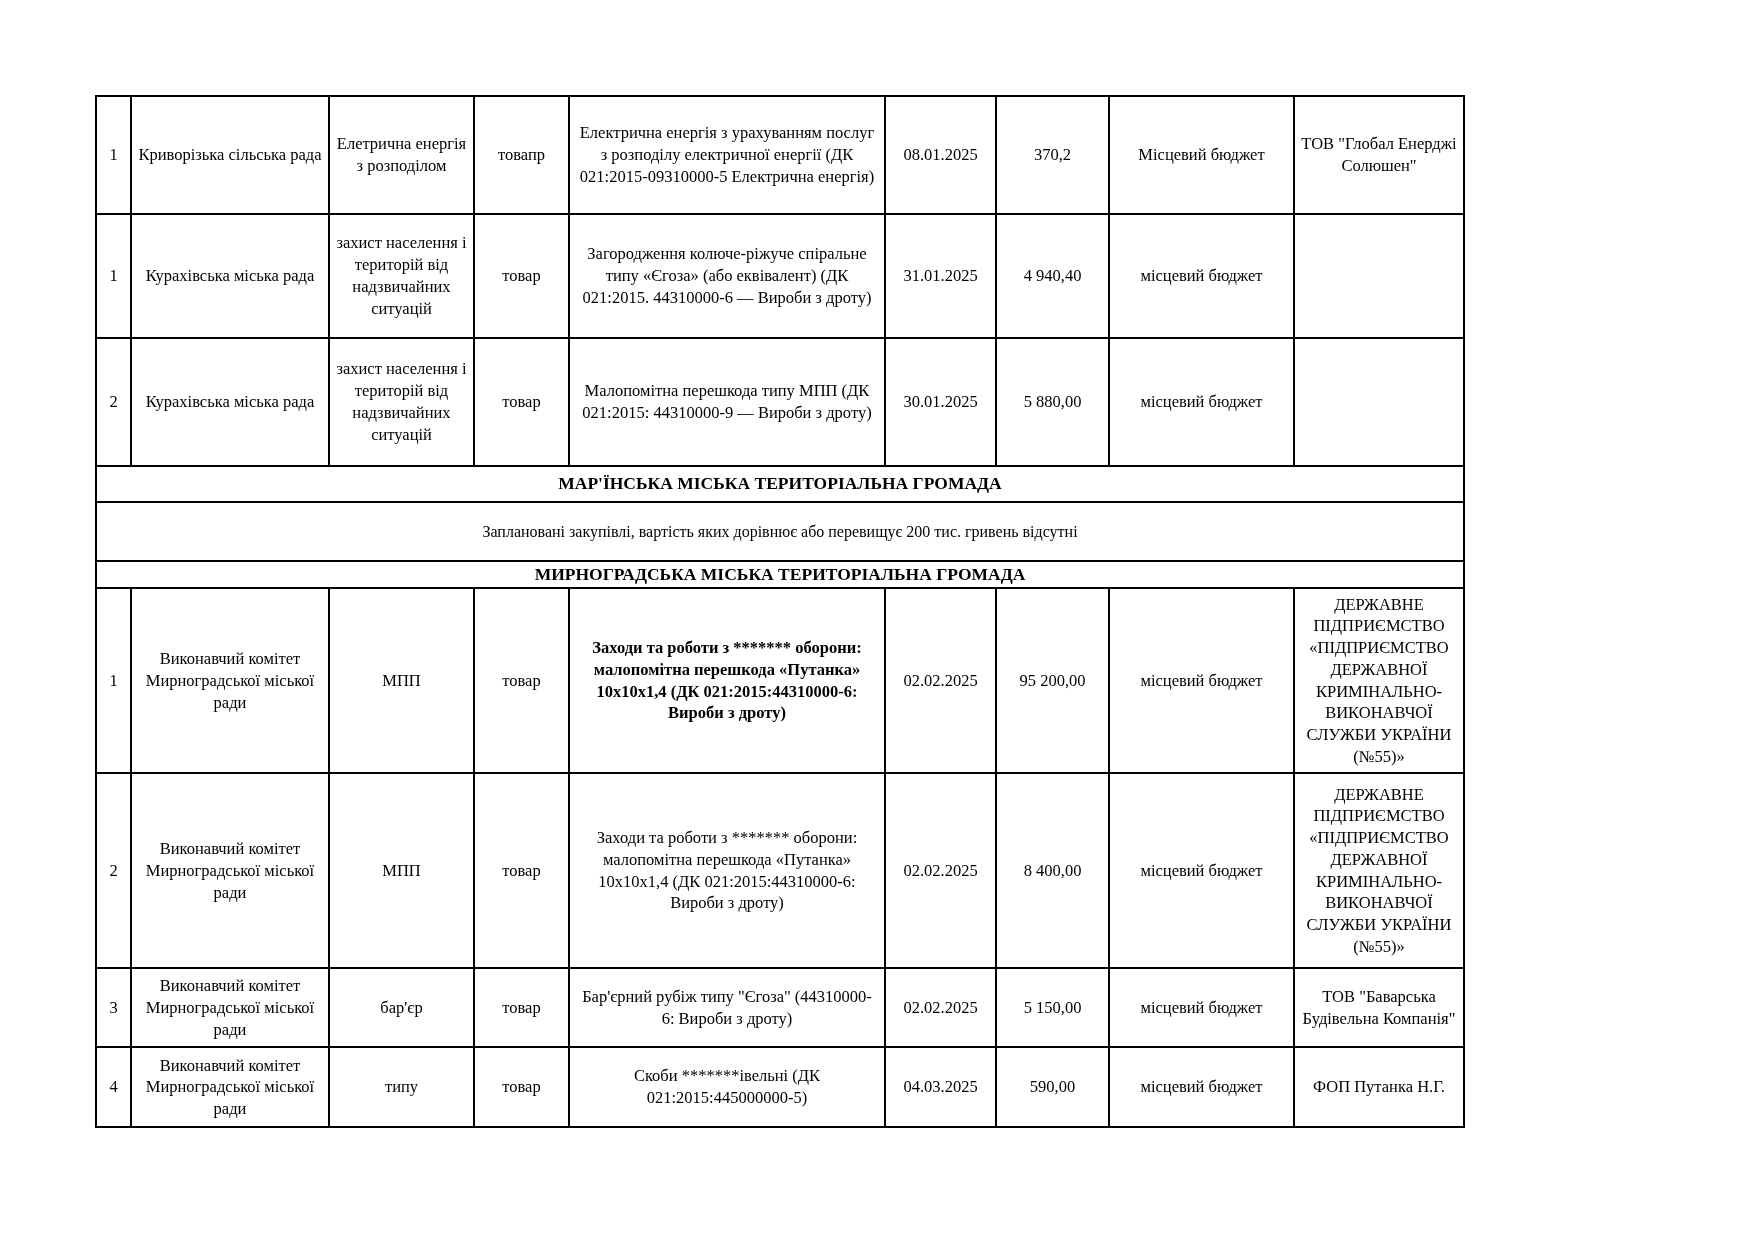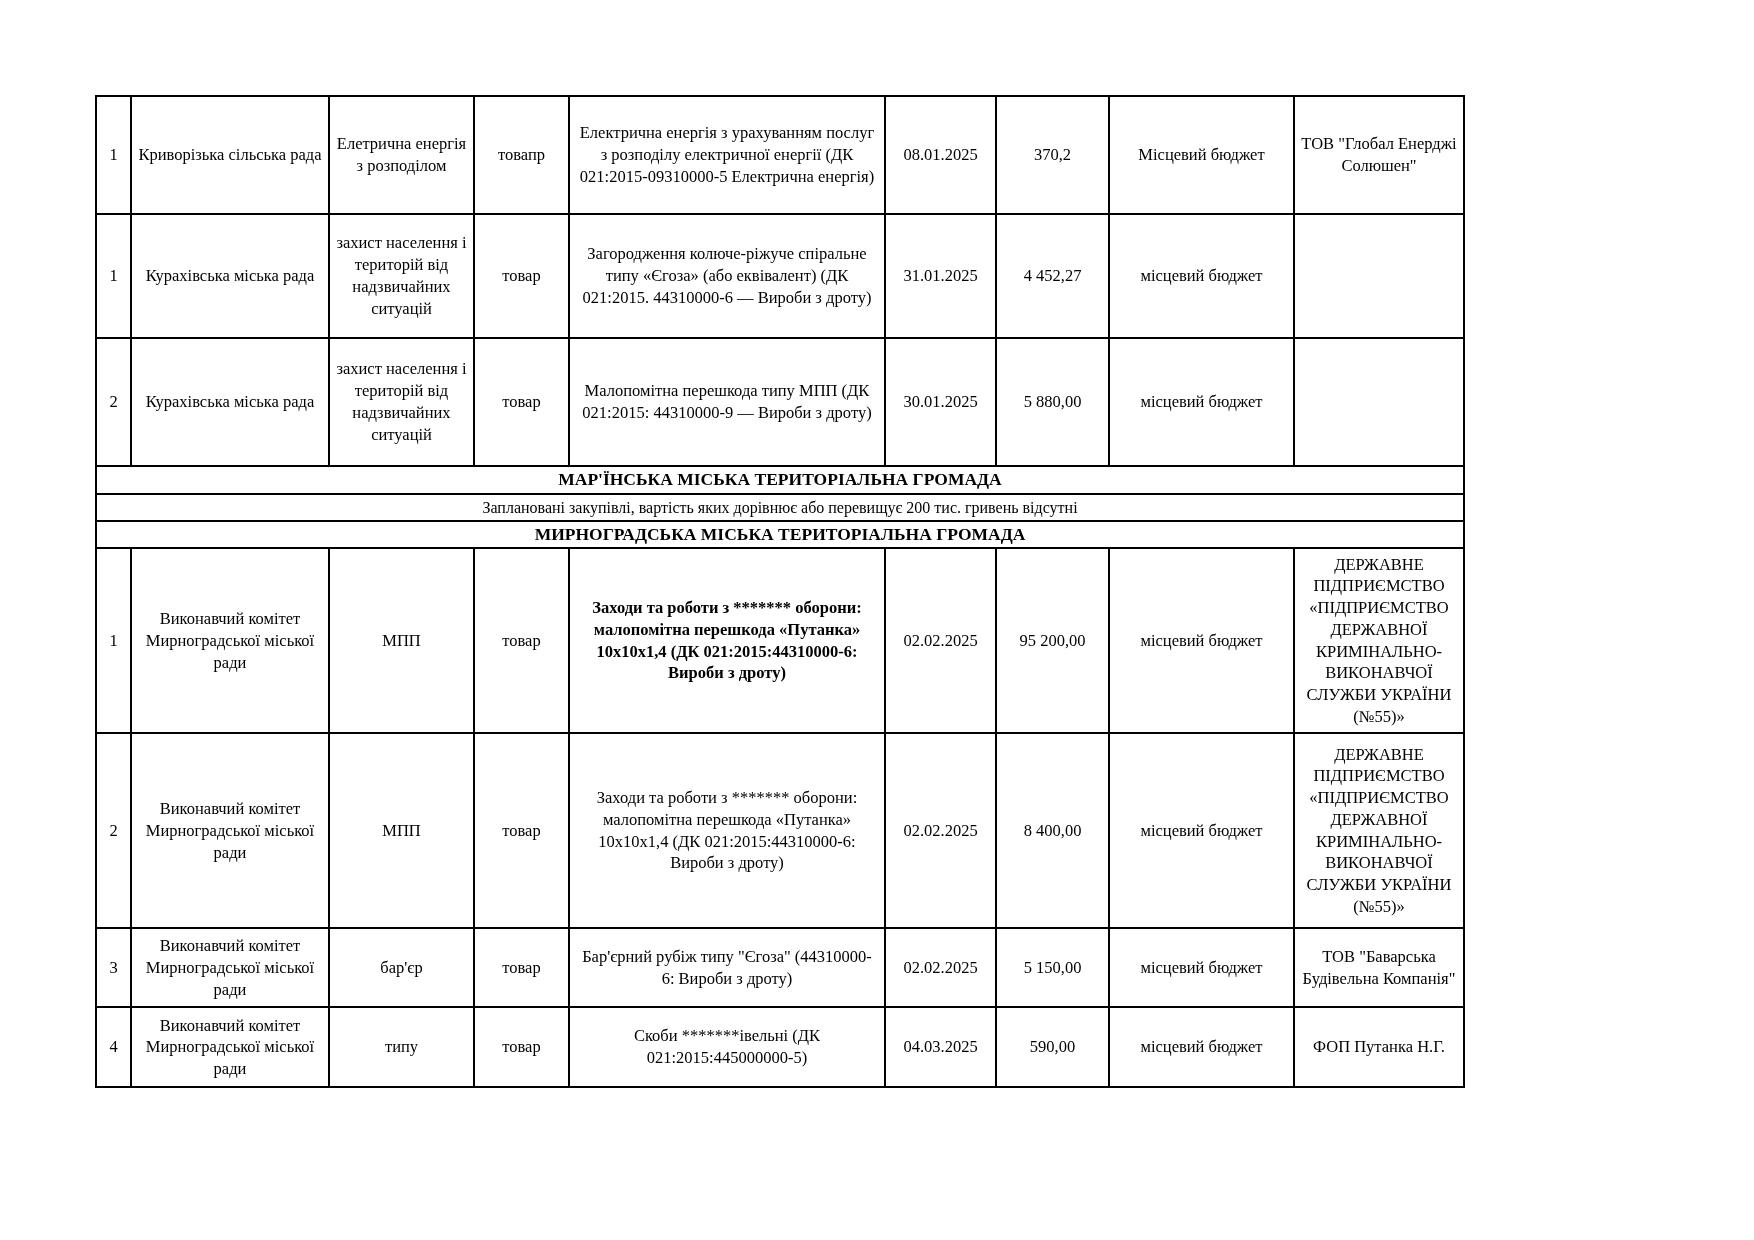--- a/index.html
+++ b/index.html
@@ -34,21 +34,21 @@
     overflow: hidden;
     word-wrap: break-word;
   }
   table.proc tr.section-header td {
     font-weight: bold;
     font-size: 17.5px;
     padding: 1px 0;
   }
   table.proc tr.note-row td {
     font-size: 16px;
-    padding: 2px 0;
+    padding: 18px 0;
   }
   td.sm  { font-size: 14px; }
   td.smb { font-size: 13.5px; font-weight: bold; }
   td.supplier-caps { font-size: 15.5px; line-height: 1.42; }
 </style>
 </head>
 <body>
 
 <div class="sheet">
   <table class="proc">
@@ -77,37 +77,37 @@
       <td>ТОВ "Глобал Енерджі Солюшен"</td>
     </tr>
 
     <tr style="height:124px">
       <td>1</td>
       <td>Курахівська міська рада</td>
       <td>захист населення і територій від надзвичайних ситуацій</td>
       <td>товар</td>
       <td>Загородження колюче-ріжуче спіральне типу «Єгоза» (або еквівалент) (ДК 021:2015. 44310000-6 — Вироби з дроту)</td>
       <td>31.01.2025</td>
-      <td>4 452,27</td>
+      <td>4 940,40</td>
       <td>місцевий бюджет</td>
       <td></td>
     </tr>
     <tr style="height:128px">
       <td>2</td>
       <td>Курахівська міська рада</td>
       <td>захист населення і територій від надзвичайних ситуацій</td>
       <td>товар</td>
       <td>Малопомітна перешкода типу МПП (ДК 021:2015: 44310000-9 — Вироби з дроту)</td>
       <td>30.01.2025</td>
       <td>5 880,00</td>
       <td>місцевий бюджет</td>
       <td></td>
     </tr>
 
-    <tr class="section-header" style="height:28px">
+    <tr class="section-header" style="height:36px">
       <td colspan="9">МАР'ЇНСЬКА МІСЬКА ТЕРИТОРІАЛЬНА ГРОМАДА</td>
     </tr>
     <tr class="note-row" style="height:27px">
       <td colspan="9">Заплановані  закупівлі, вартість яких дорівнює або перевищує 200 тис. гривень відсутні</td>
     </tr>
 
     <tr class="section-header" style="height:17px">
       <td colspan="9">МИРНОГРАДСЬКА МІСЬКА ТЕРИТОРІАЛЬНА ГРОМАДА</td>
     </tr>
     <tr style="height:185px">

